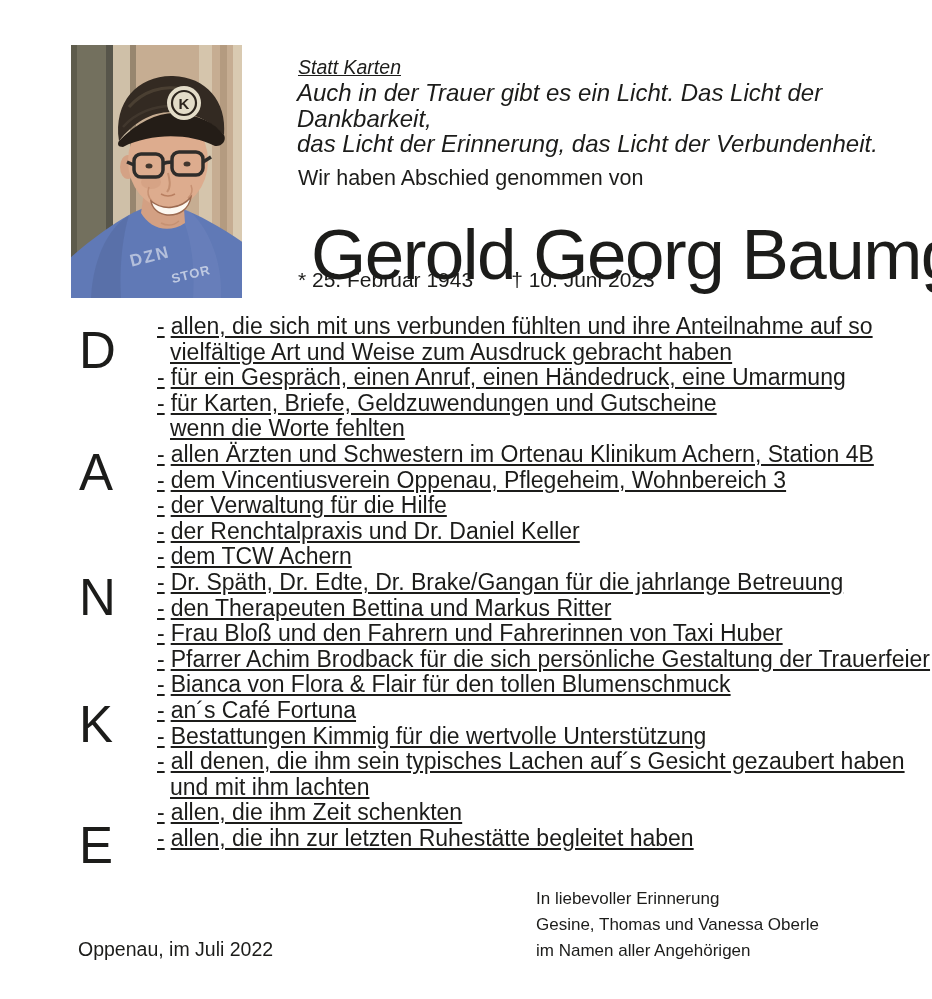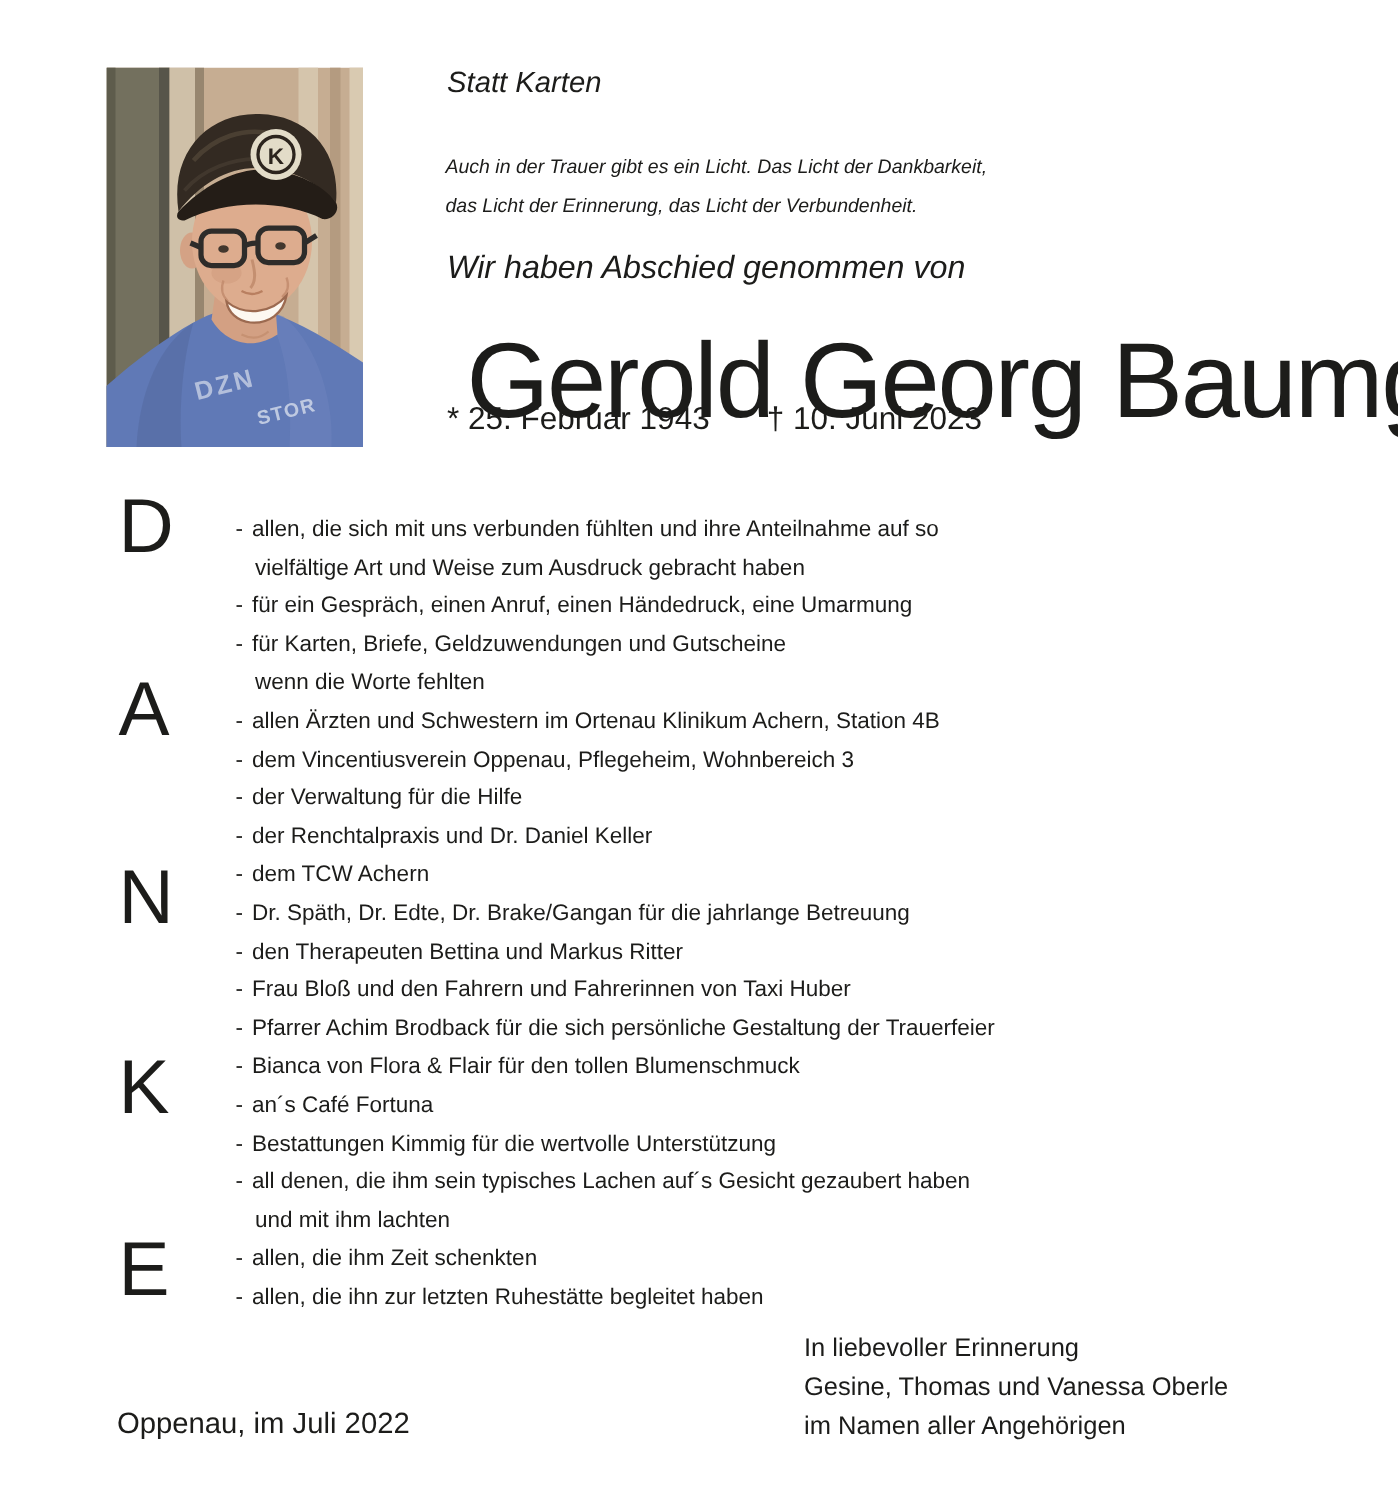--- a/index.html
+++ b/index.html
@@ -9,35 +9,35 @@
     background:#ffffff;
     font-family:"Liberation Sans", sans-serif;
     color:#1c1c1a;
     overflow:hidden;
   }
 
   
   .photo-wrap { position:absolute; left:71px; top:45px; width:171px; height:253px; }
 
   
-  .statt    { position:absolute; left:298px; top:44px;  font-size:19.5px; font-style:italic; }
-  .quote    { position:absolute; left:297px; top:98px;  font-size:13px; font-style:italic; line-height:25.5px; }
-  .intro    { position:absolute; left:298px; top:166px; font-size:21.5px;font-style:italic; }
+  .statt    { position:absolute; left:298px; top:56px;  font-size:19.5px; font-style:italic;text-decoration:underline; }
+  .quote    { position:absolute; left:297px; top:80px;  font-size:24px; font-style:italic; line-height:25.5px; }
+  .intro    { position:absolute; left:298px; top:166px; font-size:21.5px; }
   .name     { position:absolute; left:294px; top:197px; font-size:71px; font-weight:400;
               letter-spacing:-1.5px; margin:17px; white-space:nowrap; }
   .dates    { position:absolute; left:298px; top:268px; font-size:21px; }
   .dates .death { margin-left:38px; }
 
   
   .danke-letter { position:absolute; left:79px; font-size:51px; line-height:1; font-weight:400; }
   .L0 { top:325px; } .L1 { top:447px; } .L2 { top:572px; } .L3 { top:699px; } .L4 { top:820px; }
 
   
-  .thanks { position:absolute; left:157px; top:340px; width:730px;
-            font-size:15px; line-height:25.6px; }
+  .thanks { position:absolute; left:157px; top:314px; width:730px;
+            font-size:23px; line-height:25.6px;text-decoration:underline; }
   .thanks .line { white-space:nowrap; }
   .thanks .line .dash { margin-right:6px; }
   .thanks .cont { padding-left:13px; }
 
   
   .place-date { position:absolute; left:78px;  top:938px; font-size:19.5px; }
   .closing    { position:absolute; left:536px; top:886px; font-size:17px; line-height:26px; }
   .closing .bold { font-weight:normal; }
 </style>
 </head>

